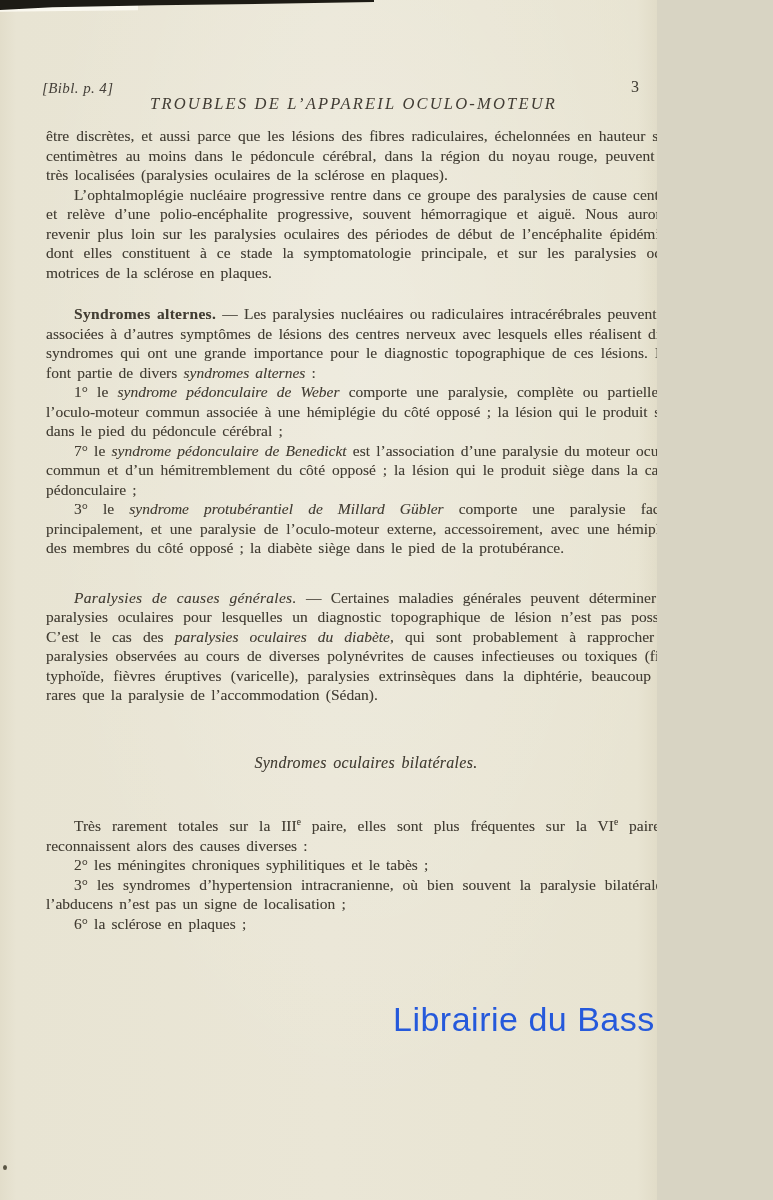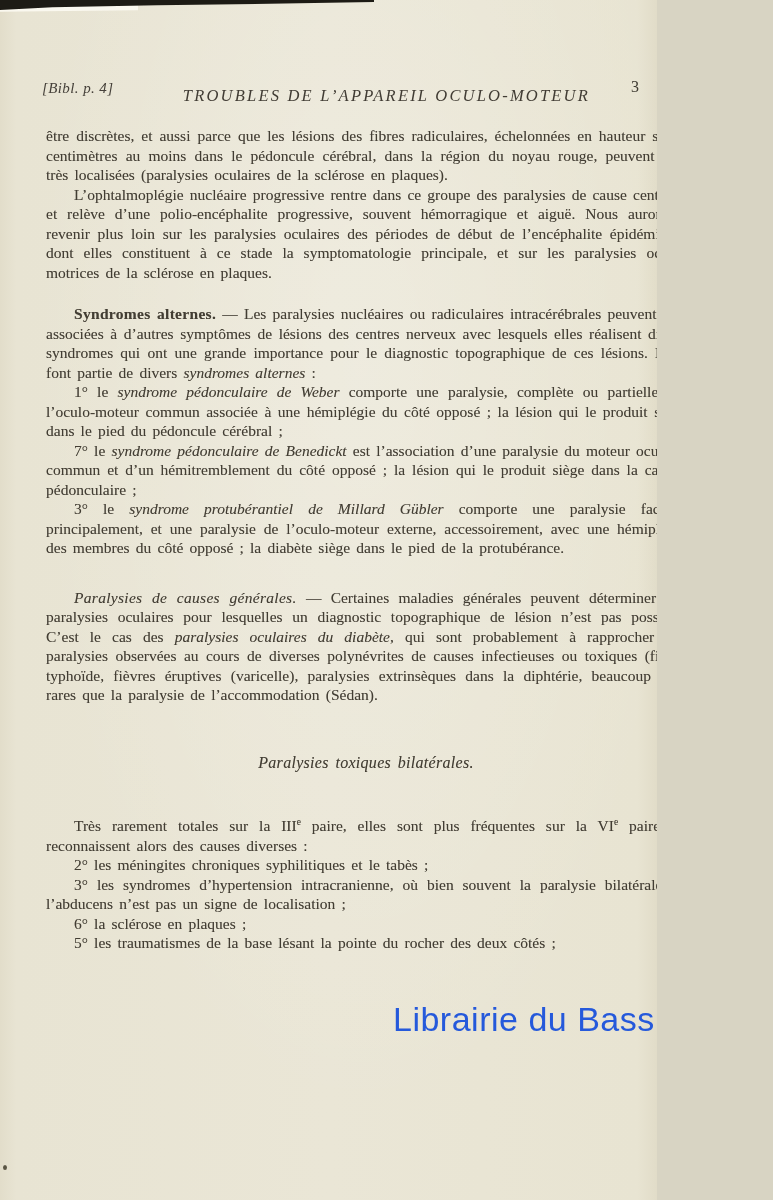--- a/index.html
+++ b/index.html
@@ -37,21 +37,21 @@
   .speck-a{left:705px;top:100px;width:3px;height:2px;background:#8d8877;}
   .speck-b{left:3px;top:1165px;width:4px;height:5px;background:#5a5544;}
 
   
   .running-head{position:absolute;top:78px;left:0;width:773px;height:24px;}
   .bibl{
     position:absolute;left:42px;top:2px;
     font-style:italic;font-size:15px;letter-spacing:0.4px;color:#46413a;
   }
   .head-title{
-    position:absolute;left:150px;top:8px;width:440px;text-align:right;
+    position:absolute;left:150px;top:16px;width:440px;text-align:left;
     font-style:italic;font-size:16.5px;letter-spacing:2.2px;
     color:#413c34;white-space:nowrap;
   }
   .folio{position:absolute;left:631px;top:0;font-size:16px;color:#3e3a31;}
 
   
   .body-col{
     position:absolute;left:46px;top:126px;width:640px;
     font-size:15.5px;line-height:19.5px;word-spacing:2.3px;
     text-align:justify;color:var(--ink);
@@ -93,23 +93,22 @@
   </div>
 
   <div class="body-col">
       <p class="p"><span class="run-n">être discrètes, et aussi parce que les lésions des fibres radiculaires, échelonnées en hauteur sur 2 centimètres au moins dans le pédoncule cérébral, dans la région du noyau rouge, peuvent être très localisées (paralysies oculaires de la sclérose en plaques).</span></p>
       <p class="p indent"><span class="run-n">L’ophtalmoplégie nucléaire progressive rentre dans ce groupe des paralysies de cause centrale, et relève d’une polio-encéphalite progressive, souvent hémorragique et aiguë. Nous aurons à revenir plus loin sur les paralysies oculaires des périodes de début de l’encéphalite épidémique, dont elles constituent à ce stade la symptomatologie principale, et sur les paralysies oculo-motrices de la sclérose en plaques.</span></p>
       <p class="p indent" style="margin-top: 22px;"><span class="run-b">Syndromes alternes.</span><span class="run-n"> — Les paralysies nucléaires ou radiculaires intracérébrales peuvent être associées à d’autres symptômes de lésions des centres nerveux avec lesquels elles réalisent divers syndromes qui ont une grande importance pour le diagnostic topographique de ces lésions. Elles font partie de divers </span><span class="run-i">syndromes alternes</span><span class="run-n"> :</span></p>
       <p class="p indent"><span class="run-n">1° le </span><span class="run-i">syndrome pédonculaire de Weber</span><span class="run-n"> comporte une paralysie, complète ou partielle, de l’oculo-moteur commun associée à une hémiplégie du côté opposé ; la lésion qui le produit siège dans le pied du pédoncule cérébral ;</span></p>
       <p class="p indent"><span class="run-n">7° le </span><span class="run-i">syndrome pédonculaire de Benedickt</span><span class="run-n"> est l’association d’une paralysie du moteur oculaire commun et d’un hémitremblement du côté opposé ; la lésion qui le produit siège dans la calotte pédonculaire ;</span></p>
       <p class="p indent"><span class="run-n">3° le </span><span class="run-i">syndrome protubérantiel de Millard Gübler</span><span class="run-n"> comporte une paralysie faciale, principalement, et une paralysie de l’oculo-moteur externe, accessoirement, avec une hémiplégie des membres du côté opposé ; la diabète siège dans le pied de la protubérance.</span></p>
       <p class="p indent" style="margin-top: 30px;"><span class="run-bi">Paralysies de causes générales.</span><span class="run-n"> — Certaines maladies générales peuvent déterminer des paralysies oculaires pour lesquelles un diagnostic topographique de lésion n’est pas possible. C’est le cas des </span><span class="run-i">paralysies oculaires du diabète</span><span class="run-n">, qui sont probablement à rapprocher des paralysies observées au cours de diverses polynévrites de causes infectieuses ou toxiques (fièvre typhoïde, fièvres éruptives (varicelle), paralysies extrinsèques dans la diphtérie, beaucoup plus rares que la paralysie de l’accommodation (Sédan).</span></p>
-      <p class="h" style="margin-top: 48px;"><span class="run-bi">Paralysies toxiques bilatérales.</span></p>
+      <p class="h" style="margin-top: 48px;"><span class="run-bi">Syndromes oculaires bilatérales.</span></p>
       <p class="p indent" style="margin-top: 44px;"><span class="run-n">Très rarement totales sur la III</span><span class="run-sup">e</span><span class="run-n"> paire, elles sont plus fréquentes sur la VI</span><span class="run-sup">e</span><span class="run-n"> paire, et reconnaissent alors des causes diverses :</span></p>
       <p class="p indent"><span class="run-n">2° les méningites chroniques syphilitiques et le tabès ;</span></p>
       <p class="p indent"><span class="run-n">3° les syndromes d’hypertension intracranienne, où bien souvent la paralysie bilatérale de l’abducens n’est pas un signe de localisation ;</span></p>
       <p class="p indent"><span class="run-n">6° la sclérose en plaques ;</span></p>
-      <p class="p indent"><span class="run-n">5° les traumatismes de la base lésant la pointe du rocher des deux côtés ;</span></p>
     </div>
 
   <div class="watermark">Librairie du Bassin</div>
 
 </div>
 
 </body></html>

